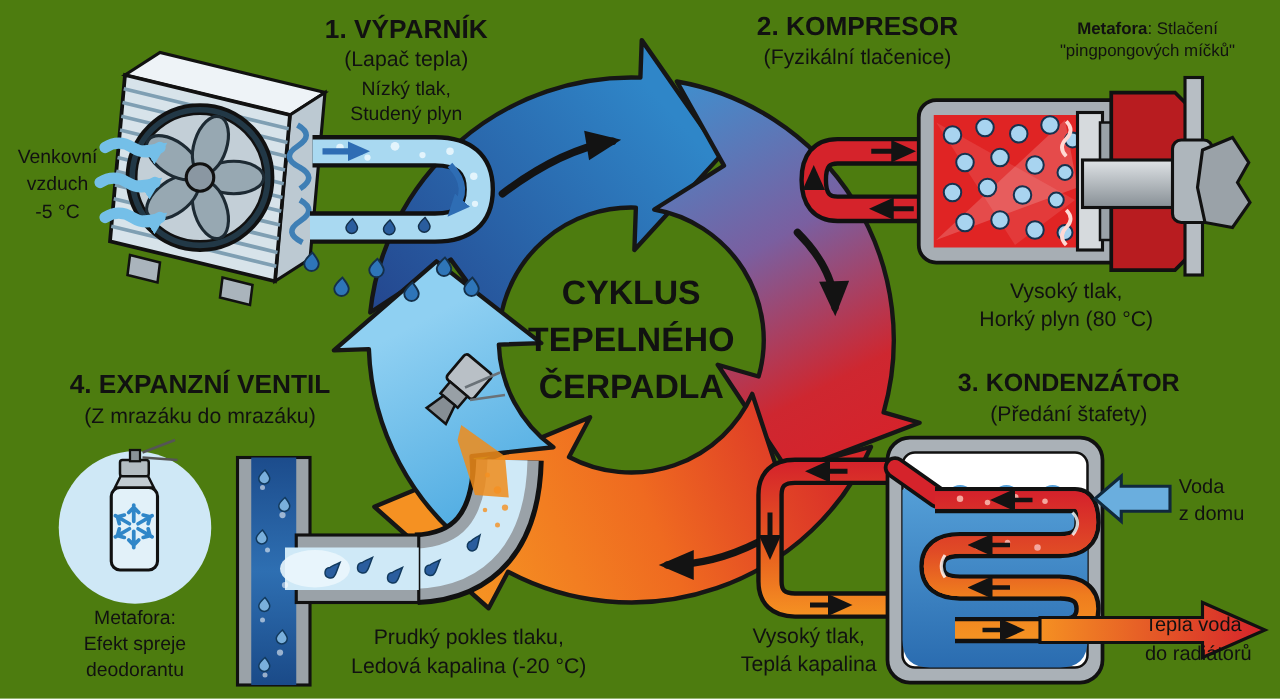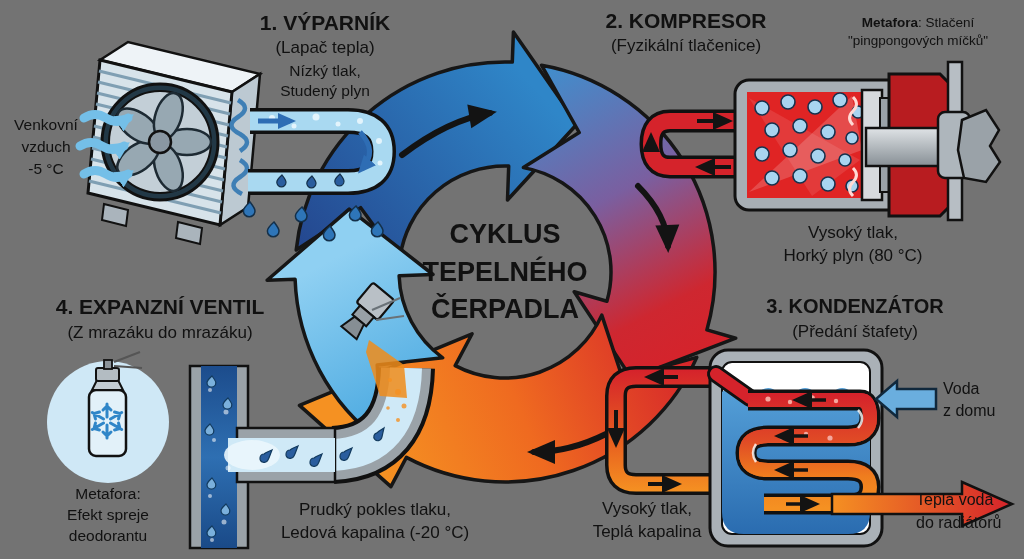--- a/index.html
+++ b/index.html
@@ -1,16 +1,16 @@
 <!DOCTYPE html>
 <html><head>
 <meta charset="utf-8">
 <style>
   html,body{margin:0;padding:0;background:#ffffff;}
-  .stage{position:relative;width:1024px;height:559px;background:#737373;overflow:hidden;
+  .stage{position:relative;width:1024px;height:559px;background:#4d7c0f;overflow:hidden;
          font-family:"Liberation Sans", sans-serif;}
   svg{display:block;}
   text{fill:#111111;font-family:"Liberation Sans", sans-serif;}
   .t-title{font-weight:bold;font-size:21px;}
   .t-title-s{font-weight:bold;font-size:20px;}
   .t-sub{font-size:17px;}
   .t-note{font-size:15.5px;}
   .t-note17{font-size:17px;}
   .t-center{font-weight:bold;font-size:27px;}
   .t-met{font-size:13.5px;}

